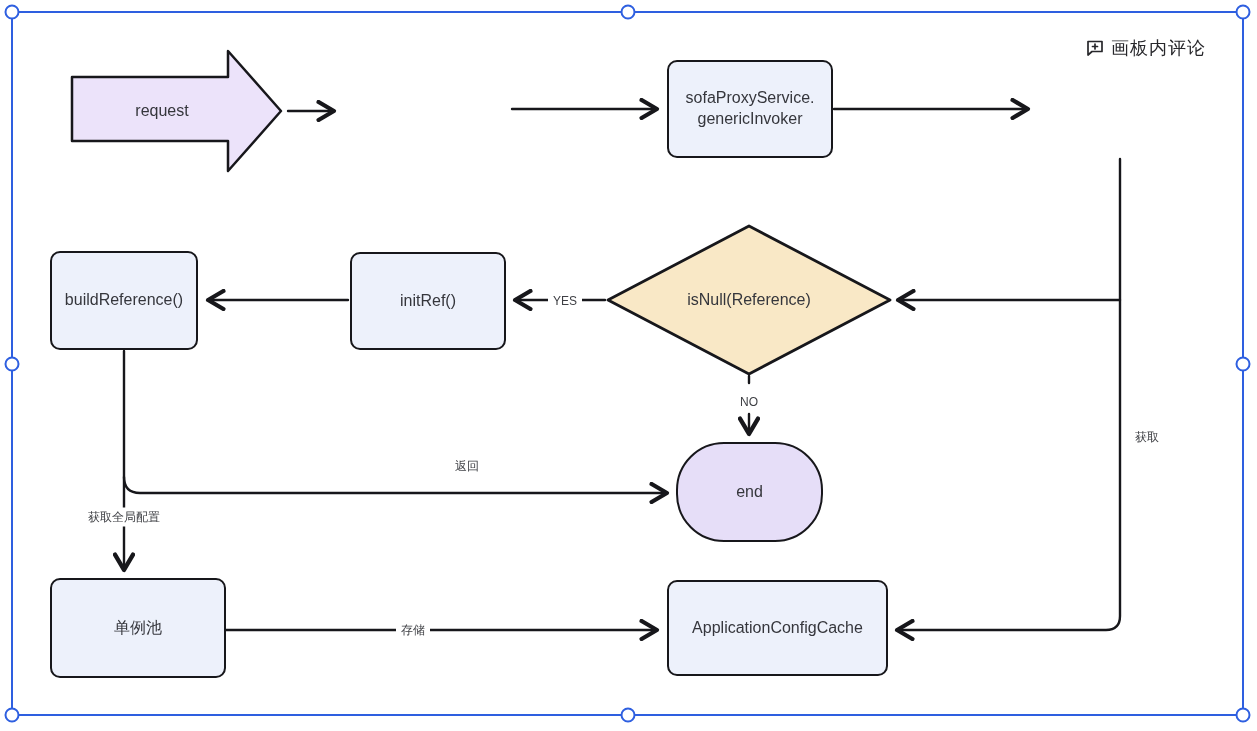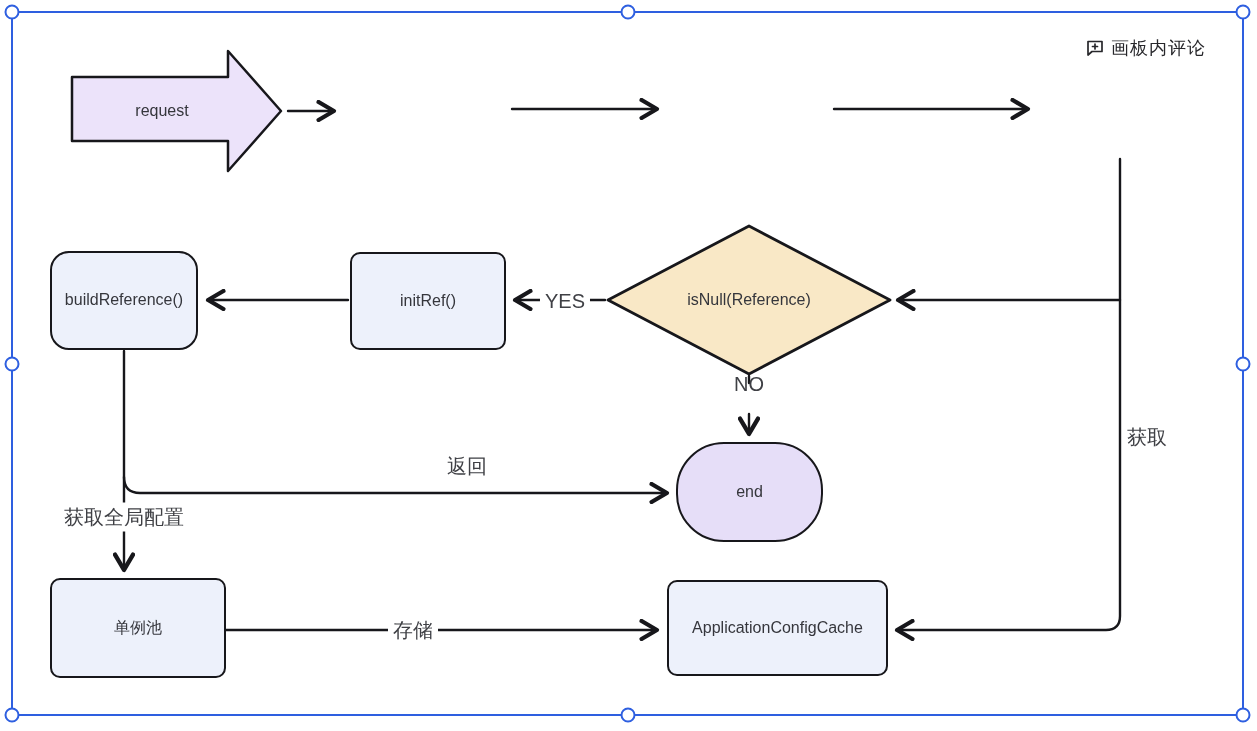--- a/index.html
+++ b/index.html
@@ -24,21 +24,21 @@
   
   .node { position:absolute; display:flex; align-items:center; justify-content:center;
     text-align:center; background:#edf1fb; border:2.5px solid #17171b; border-radius:10px;
     color:#35363c; font-size:16px; line-height:1.3; z-index:10; cursor:move; }
   .node-end { background:#e6def8; border-radius:48px; }
   .shape-label { position:absolute; color:#35363c; font-size:16px; z-index:12;
     transform:translate(-50%,-50%); text-align:left; pointer-events:none; }
 
   
   .edge-label { position:absolute; transform:translate(-50%,-50%); background:#ffffff;
-    color:#3f4045; font-size:20px; padding:1px 5px; z-index:15; white-space:nowrap; }
+    color:#3f4045; font-size:12px; padding:1px 5px; z-index:15; white-space:nowrap; }
   .edge-label.no-bg { background:transparent; }
 </style>
 </head>
 <body>
 
 <div class="canvas">
 
   <div class="sel-frame"></div>
   <div class="handle" style="left:12px;  top:12px;"></div>
   <div class="handle" style="left:628px; top:12px;"></div>
@@ -91,42 +91,46 @@
 
     <polygon points="72,77 228,77 228,51 281,111 228,171 228,141 72,141" fill="#ece3fa" stroke="#17171b" stroke-width="2.5" stroke-linejoin="round"></polygon>
 
     <polygon points="749,226 890,300 749,374 608,300" fill="#f9e8c6" stroke="#17171b" stroke-width="2.8" stroke-linejoin="round"></polygon>
   </svg>
 
   <div class="shape-label" style="left:162px; top:111px;">request</div>
   <div class="shape-label" style="left:749px; top:300px;">isNull(Reference)</div>
 
 
+  <div class="node" style="left:667px; top:60px; width:166px; height:98px; flex-direction:column;">
+    <span>sofaProxyService.</span>
+    <span>genericInvoker</span>
+  </div>
 
 
   <div class="node" style="left:350px; top:252px; width:156px; height:98px;">
     <span>initRef()</span>
   </div>
 
-  <div class="node" style="left:50px; top:251px; width:148px; height:99px;border-radius:19px;">
+  <div class="node" style="left:50px; top:251px; width:148px; height:99px;">
     <span>buildReference()</span>
   </div>
 
   <div class="node node-end" style="left:676px; top:442px; width:147px; height:100px;">
     <span>end</span>
   </div>
 
   <div class="node" style="left:50px; top:578px; width:176px; height:100px;">
     <span>单例池</span>
   </div>
 
   <div class="node" style="left:667px; top:580px; width:221px; height:96px;">
     <span>ApplicationConfigCache</span>
   </div>
 
   <div class="edge-label" style="left:565px; top:301px;">YES</div>
-  <div class="edge-label no-bg" style="left:749px; top:384px;">NO</div>
+  <div class="edge-label no-bg" style="left:749px; top:402px;">NO</div>
   <div class="edge-label no-bg" style="left:467px; top:466px;">返回</div>
   <div class="edge-label" style="left:1120px; top:437px;margin-left:27px;">获取</div>
   <div class="edge-label" style="left:124px; top:517px;">获取全局配置</div>
   <div class="edge-label" style="left:413px; top:630px;text-align:center;">存储</div>
 
 </div>
 
 </body></html>

